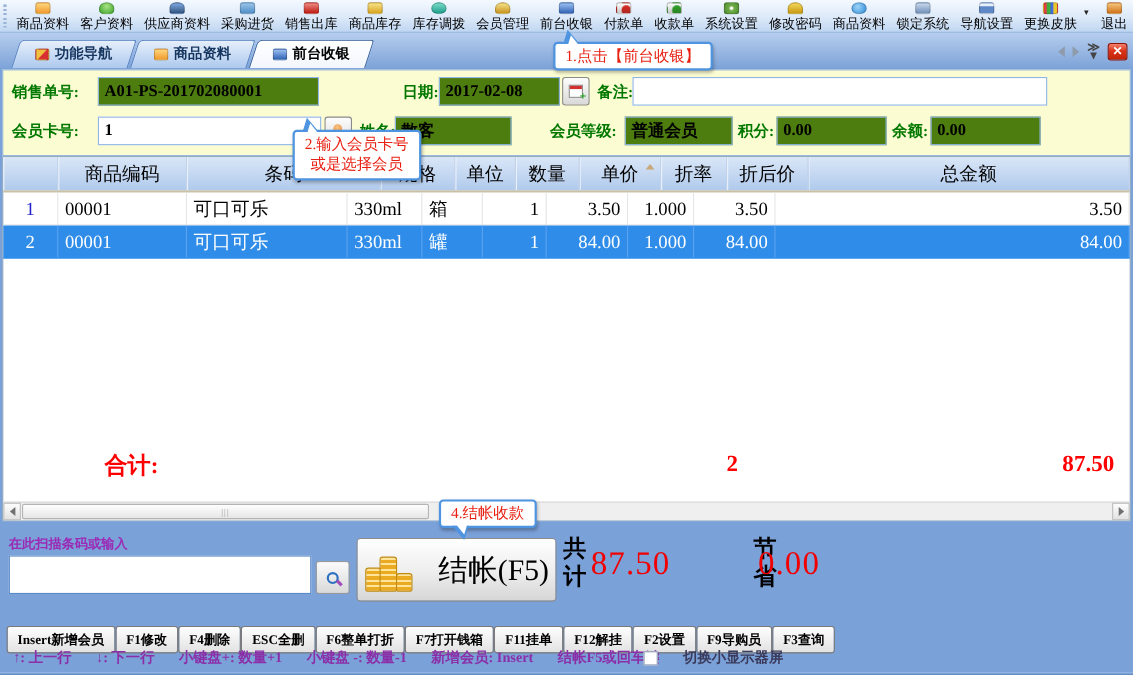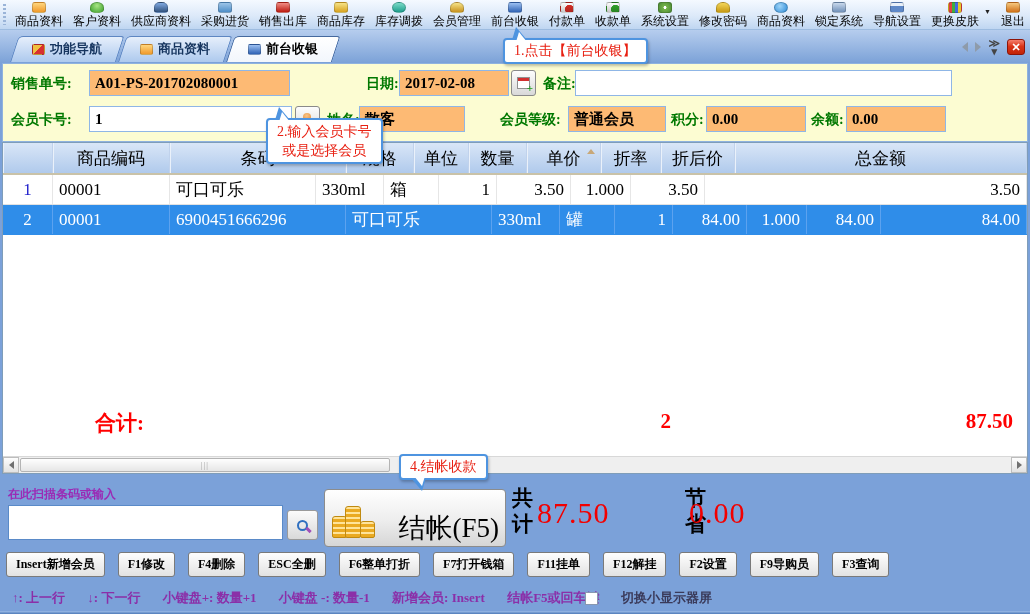--- a/index.html
+++ b/index.html
@@ -57,21 +57,21 @@
   .arr.left{border-right:6px solid #8E9BAA}
   .arr.right{border-left:6px solid #8E9BAA}
   .more{font-size:11px;color:#444;font-weight:bold;line-height:8px;text-align:center}
   .closebtn{width:18px;height:16px;border:1px solid #8E1408;border-radius:3px;
     background:linear-gradient(#F4806E,#DA3418 45%,#C22406);color:#fff;font-size:11px;font-weight:bold;
     display:flex;align-items:center;justify-content:center;line-height:1}
 
   
   .formpanel{position:absolute;left:2px;top:63px;width:1026px;height:79px;background:#FCFCD2;border:1px solid #8FB2DE}
   .flabel{position:absolute;color:#007800;font-weight:bold;font-size:14px;white-space:nowrap}
-  .fld{position:absolute;height:26px;background:#fdba74;border:1px solid #8FB6E6;
+  .fld{position:absolute;height:26px;background:#4d7c0f;border:1px solid #8FB6E6;
     font-size:15px;font-weight:bold;display:flex;align-items:center;padding:0 5px;white-space:nowrap}
   .fld.white{background:#fff}
   input.fld{font-family:inherit;font-weight:bold;outline:none}
   .sq-btn{position:absolute;width:25px;height:26px;border:1px solid #8A8A8A;border-radius:3px;
     background:linear-gradient(#FDFDFD,#D9D9D9);display:flex;align-items:center;justify-content:center}
   .cal{position:relative;width:13px;height:12px;background:#fff;border:1px solid #909090}
   .cal::before{content:"";position:absolute;left:0;right:0;top:0;height:3px;background:#D23030}
   .cal::after{content:"+";position:absolute;right:-4px;bottom:-6px;color:#18A018;font-weight:bold;font-size:11px}
   .person-add{position:relative;width:13px;height:13px}
   .person-add::before{content:"";position:absolute;left:2px;top:0;width:8px;height:8px;border-radius:50%;background:radial-gradient(circle at 45% 35%,#FAC486,#E08830)}
@@ -111,34 +111,34 @@
   .bottom{position:absolute;left:0;top:474px;width:1030px;height:140px;background:#7BA1D9}
   .scan-label{position:absolute;left:8px;top:12px;font-size:12px;font-weight:bold;color:#9B2BB5}
   .scan-input{position:absolute;left:8px;top:31px;width:275px;height:35px;background:#fff;
     border:1px solid #5A8AC8;font-size:16px;padding:0 6px;outline:none;font-family:inherit}
   .search-btn{position:absolute;left:287px;top:36px;width:31px;height:30px;border:1px solid #9A9A9A;border-radius:3px;
     background:linear-gradient(#FBFBFB,#D9D9D9);display:flex;align-items:center;justify-content:center}
   .mag{position:relative;width:11px;height:11px;border:2px solid #3070C0;border-radius:50%}
   .mag::after{content:"";position:absolute;width:3px;height:6px;background:#A050B8;
     right:-4px;bottom:-4px;transform:rotate(-45deg)}
   .checkout-btn{position:absolute;left:324px;top:15px;width:182px;height:58px;border:1px solid #8C8C8C;border-radius:4px;
-    background:linear-gradient(#FFFFFF,#EDEDED 55%,#D6D6D6);display:flex;align-items:flex-end;justify-content:flex-end;
+    background:linear-gradient(#FFFFFF,#EDEDED 55%,#D6D6D6);display:flex;align-items:center;justify-content:flex-end;
     padding-right:6px;font-size:27px;color:#000;cursor:default}
   .coins{position:absolute;left:7px;bottom:8px;width:46px;height:40px}
   .coins i{position:absolute;bottom:0;border:1px solid #C08A10;border-radius:3px 3px 2px 2px;
     background:repeating-linear-gradient(#FFE49A 0 2px,#EAAA22 2px 5px)}
   .coins .s1{left:0;width:15px;height:22px}
   .coins .s2{left:13px;width:16px;height:32px}
   .coins .s3{left:28px;width:15px;height:17px}
   .vstack{position:absolute;width:23px;font-size:21px;line-height:26px;font-weight:bold;text-align:center;
     word-break:break-all;color:#000}
   .big-red{position:absolute;font-size:30px;color:#F20000;font-weight:normal;letter-spacing:1px}
 
   
-  .fbtns{position:absolute;left:6px;top:552px;display:flex;gap:13px}
+  .fbtns{position:absolute;left:6px;top:569px;display:flex;}
   .fbtn{height:25px;padding:0 9px;border:1px solid #7A7A7A;border-radius:3px;white-space:nowrap;
     background:linear-gradient(#FEFEFE,#E2E2E2);font-size:12px;font-weight:bold;display:flex;align-items:center}
   .statusbar{position:absolute;left:12px;top:589px;width:1010px;height:18px;font-size:13px;font-weight:bold;color:#8B2FA8}
   .statusbar span{margin-right:19px;white-space:nowrap}
   .chkgroup{position:absolute;left:573px;top:0;display:flex;align-items:center;gap:4px;color:#3A3A5A}
   .chk{width:13px;height:13px;background:#fff;border:1px solid #8898B0}
   .bottom-edge{position:absolute;left:0;bottom:0;width:100%;height:3px;background:linear-gradient(#9CBCE8,#4E7AB8)}
 
   
   .callout{position:absolute;background:#fff;border:2px solid #4E94E0;border-radius:4px;
@@ -302,21 +302,20 @@
       <div class="gcell c5">箱</div>
       <div class="gcell c6 ra">1</div>
       <div class="gcell c7 ra">3.50</div>
       <div class="gcell c8 ra">1.000</div>
       <div class="gcell c9 ra">3.50</div>
       <div class="gcell c10 ra">3.50</div>
     </div>
     <div class="grow sel">
       <div class="gcell c0 ctr">2</div>
       <div class="gcell c1">00001</div>
-      <div class="gcell c2">6900451666296</div>
       <div class="gcell c3">可口可乐</div>
       <div class="gcell c4">330ml</div>
       <div class="gcell c5">罐</div>
       <div class="gcell c6 ra">1</div>
       <div class="gcell c7 ra">84.00</div>
       <div class="gcell c8 ra">1.000</div>
       <div class="gcell c9 ra">84.00</div>
       <div class="gcell c10 ra">84.00</div>
     </div>
     <div class="totalrow">

